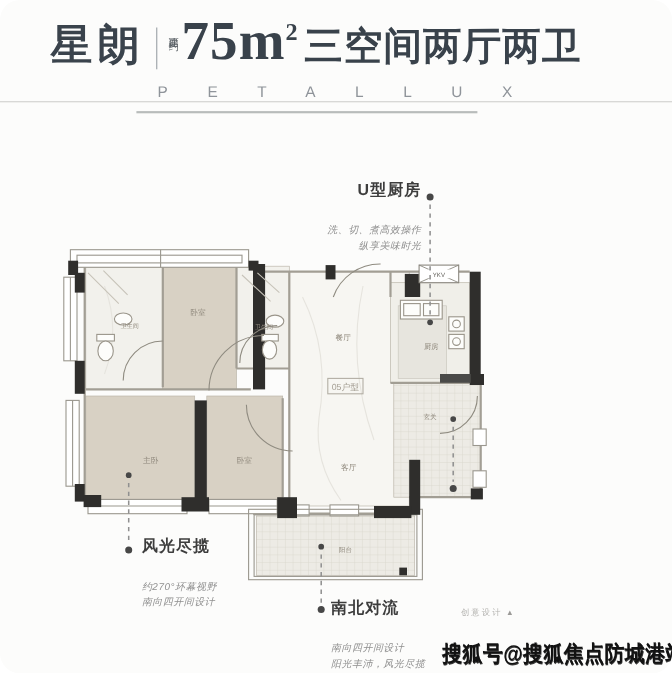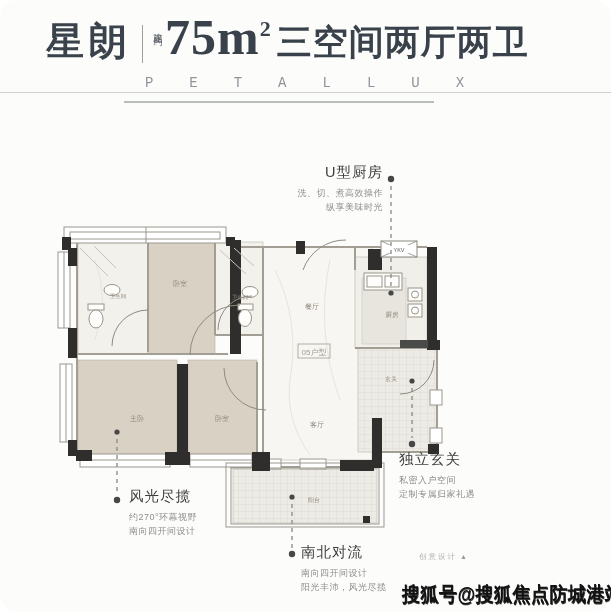--- a/index.html
+++ b/index.html
@@ -22,30 +22,30 @@
   .headline {
     position:absolute; left:165px; top:8px; white-space:nowrap;
     font-family:"Liberation Serif", serif; color:#39424b;
   }
   .headline .num { font-size:50px; font-weight:600; letter-spacing:1px;margin-top:20px; }
   .headline .sup { font-size:22px; font-weight:600; vertical-align:18px; }
   .headline .cn  { font-size:35px; font-weight:700; letter-spacing:1px; margin-left:6px; }
   .rule-full { position:absolute; top:92px; left:0; width:611px; height:1px; background:#cfcfcc; }
   .letters {
     position:absolute; top:75px; left:0; width:611px; text-align:center;
-    font-family:Liberation Mono, monospace; font-size:14px; color:#8f949a;
+    font-family:Liberation Sans, sans-serif; font-size:14px; color:#8f949a;
     letter-spacing:36px; padding-left:34px; white-space:nowrap;
   }
   .rule-sub { position:absolute; top:101px; left:124px; width:310px; height:2px; background:#b8bcbb; }
   
   .plan-svg { position:absolute; left:0; top:0; width:611px; height:612px; }
   
   .callout { position:absolute; white-space:nowrap; }
-  .callout .co-title { font-size:14.5px; font-weight:400; color:#3d3d3d; letter-spacing:1px; }
-  .callout .co-desc  { font-size:9px; color:#8f8f8f; line-height:1.55; margin-top:5px; letter-spacing:0.5px; }
+  .callout .co-title { font-size:14.5px; font-weight:700; color:#3d3d3d; letter-spacing:1px; }
+  .callout .co-desc  { font-size:9px; color:#8f8f8f; line-height:1.55; margin-top:21px; letter-spacing:0.5px;font-style:italic; }
   .co-kitchen { top:163px; right:228px; text-align:right; }
   .co-foyer   { top:450px; left:399px; }
   .co-master  { top:487px; left:129px; }
   .co-airflow { top:543px; left:301px; }
   
   .credit {
     position:absolute; left:419px; top:552px; font-size:7.5px; color:#b3b2af;
     letter-spacing:2px; white-space:nowrap;
   }
   .credit .tri { font-size:7px; color:#9b9a97; margin-left:3px; }
@@ -230,27 +230,20 @@
   </svg>
 
   <div class="callout co-kitchen">
     <div class="co-title">U型厨房</div>
     <div class="co-desc">
       <div>洗、切、煮高效操作</div>
       <div>纵享美味时光</div>
     </div>
   </div>
 
-  <div class="callout co-foyer">
-    <div class="co-title">独立玄关</div>
-    <div class="co-desc">
-      <div>私密入户空间</div>
-      <div>定制专属归家礼遇</div>
-    </div>
-  </div>
 
   <div class="callout co-master">
     <div class="co-title">风光尽揽</div>
     <div class="co-desc">
       <div>约270°环幕视野</div>
       <div>南向四开间设计</div>
     </div>
   </div>
 
   <div class="callout co-airflow">

